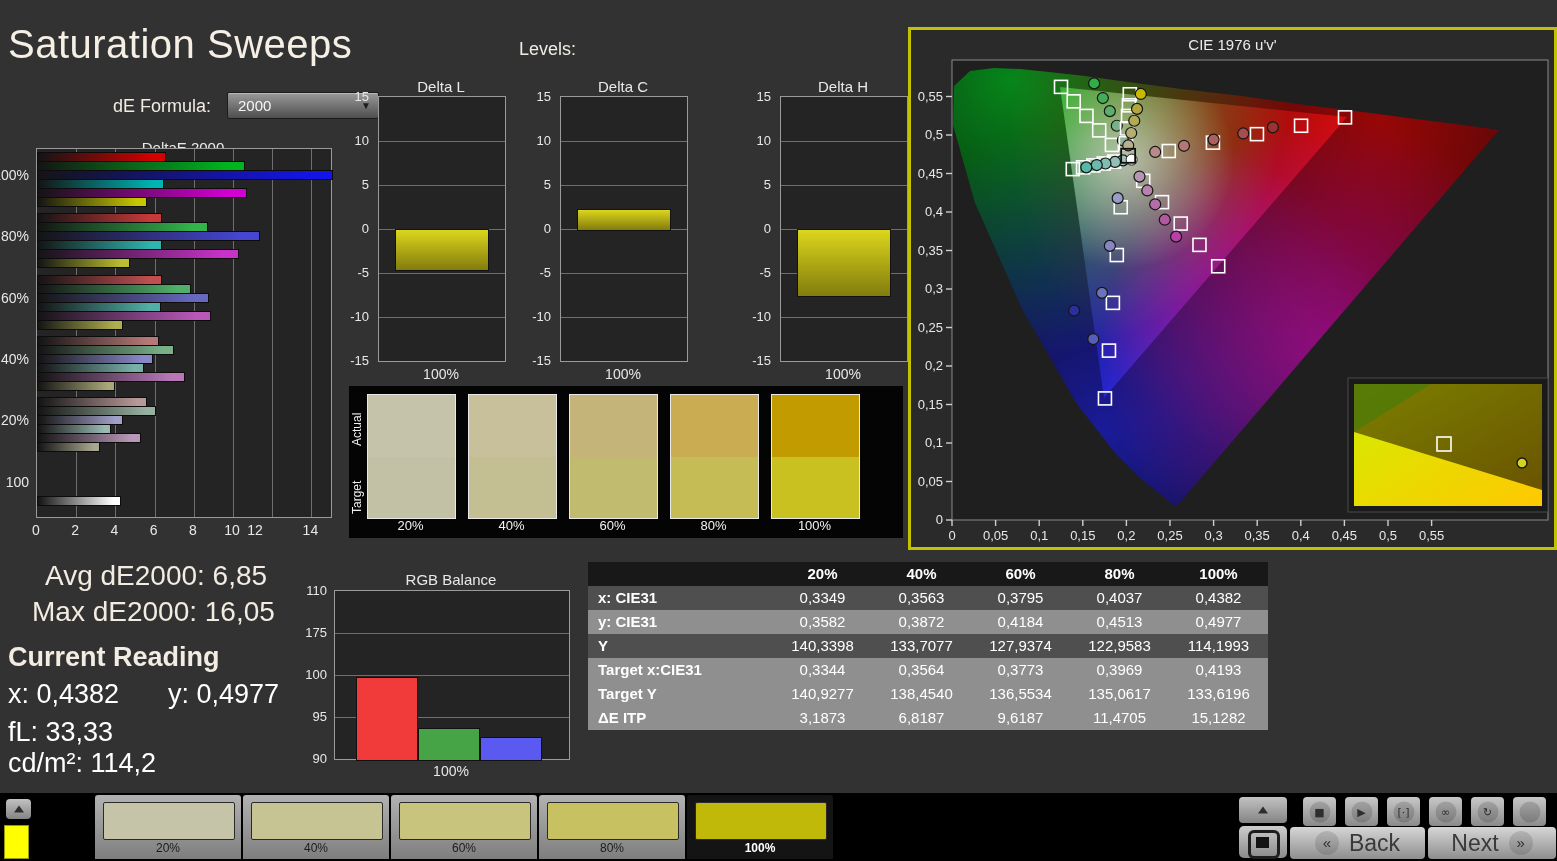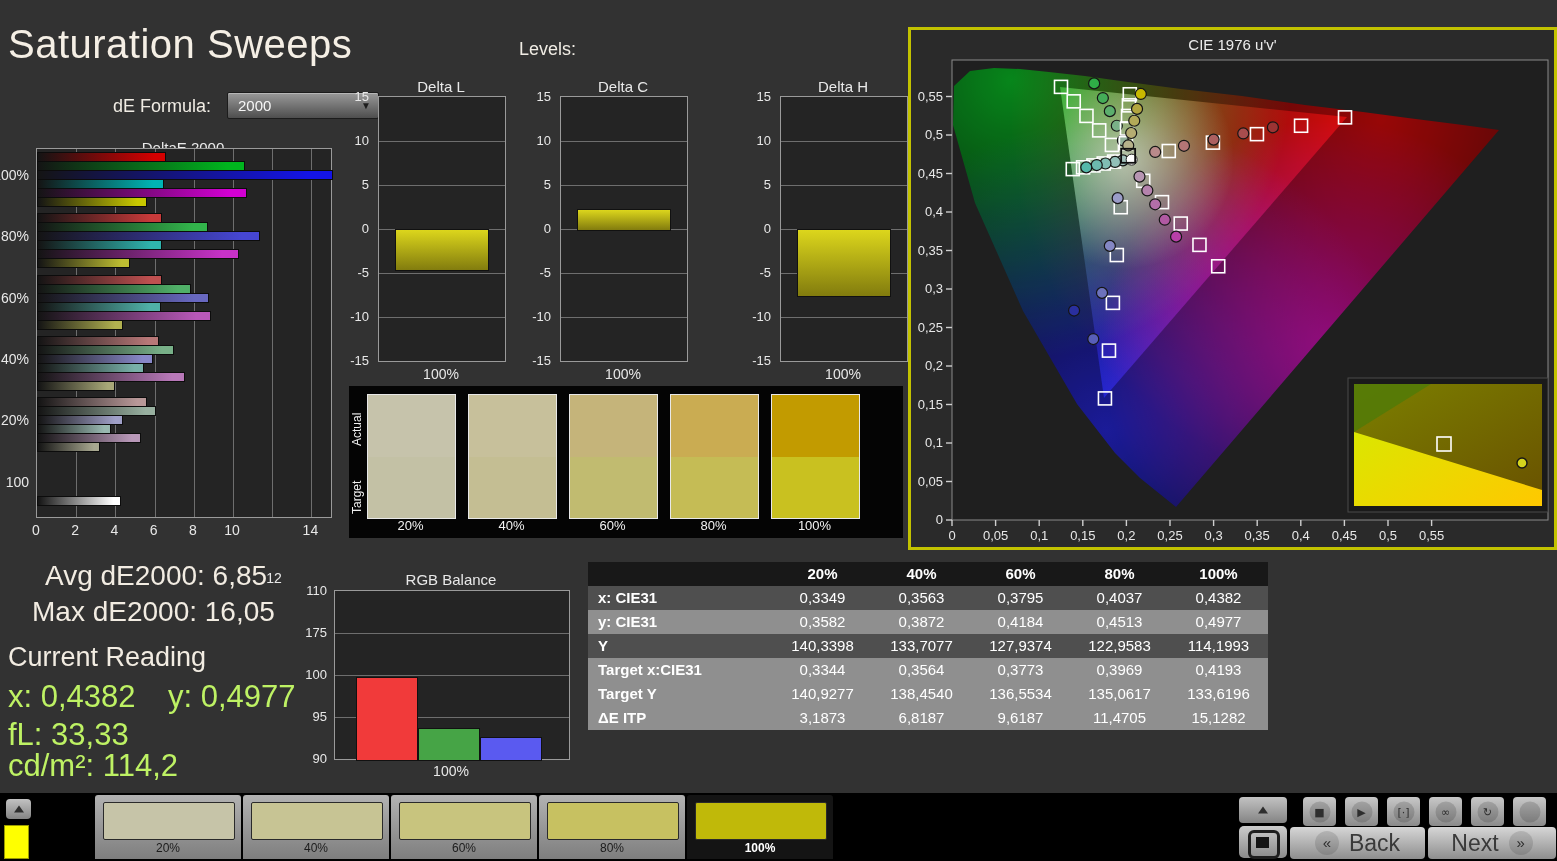--- a/index.html
+++ b/index.html
@@ -37,21 +37,21 @@
   .sw-label{position:absolute;top:132px;width:87px;text-align:center;font-size:13px;color:#f2f2f2;}
 
   
   #cie-panel{left:908px;top:27px;width:649px;height:523px;background:#2a2a2a;
              border:3px solid #c2c200;box-sizing:border-box;}
   #cie-title{position:absolute;left:0;right:0;top:6px;text-align:center;font-size:15px;color:#ececec;}
 
   
   .stat-big{font-size:28px;color:#f2ece2;}
   .stat-mid{font-size:27px;color:#f2ece2;}
-  .stat-val{font-size:31px;color:#bef264;}
+  .stat-val{font-size:27px;color:#ffffff;}
 
   
   #sweep-table{left:588px;top:562px;width:680px;}
   .trow{display:flex;height:24px;line-height:24px;font-size:15px;color:#fff;}
   .trow.thead{background:#181818;font-weight:bold;}
   .trow.r-even{background:#4f4f4f;}
   .trow.r-odd{background:#8f8f8f;}
   .trow .c0{width:185px;box-sizing:border-box;padding-left:10px;font-weight:bold;text-align:left;}
   .trow .cd{width:99px;text-align:center;}
 
@@ -143,21 +143,21 @@
         <div class="deylab" style="top: 264.333px;">20%</div>
         <div class="deylab" style="top: 325.667px;">100</div>
       </div>
     <div class="abs" id="de-xlabels" style="left:36px;top:392px;width:294px;height:18px;">
         <div class="xticklab" style="left: 0px; top: 0px;">0</div>
         <div class="xticklab" style="left: 39.2px; top: 0px;">2</div>
         <div class="xticklab" style="left: 78.4px; top: 0px;">4</div>
         <div class="xticklab" style="left: 117.6px; top: 0px;">6</div>
         <div class="xticklab" style="left: 156.8px; top: 0px;">8</div>
         <div class="xticklab" style="left: 196px; top: 0px;">10</div>
-        <div class="xticklab" style="left: 238px; top: 0px; margin-top: 48px;">12</div>
+        <div class="xticklab" style="left: 219px; top: 0px;">12</div>
         <div class="xticklab" style="left: 274.4px; top: 0px;">14</div>
       </div>
   </div>
 
   <div class="abs mini" id="mini1" style="left:346px;top:78px;width:162px;height:302px;">
     <div class="chart-title" style="left:32px;top:0;width:126px;">Delta L</div>
     <div class="plot" style="left:32px;top:18px;width:126px;height:264px;">
         <div class="hgrid" style="top: 44px;"></div>
         <div class="hgrid" style="top: 88px;"></div>
         <div class="hgrid" style="top: 132px;"></div>
@@ -427,21 +427,21 @@
         <polygon points="443,354 631,354 631,460 443,402" fill="url(#insetDark)"></polygon>
         <polygon points="443,354 520,354 443,402" fill="#4f7a08" opacity="0.8"></polygon>
         <rect x="526" y="407" width="14" height="14" fill="none" stroke="#ffffff" stroke-width="1.6"></rect>
         <circle id="inset-circle" cx="611" cy="433" r="5" stroke="#161616" stroke-width="1.4" fill="#d4d41e"></circle>
       </g>
     </svg>
   </div>
 
   <div class="abs stat-big" style="left:45px;top:560px;">Avg dE2000: 6,85</div>
   <div class="abs stat-big" style="left:32px;top:596px;">Max dE2000: 16,05</div>
-  <div class="abs stat-mid" style="left:8px;top:642px;">Current Reading</div>
+  <div class="abs stat-mid" style="left:8px;top:642px;font-weight:bold;">Current Reading</div>
   <div class="abs stat-val" style="left:8px;top:679px;">x: 0,4382</div>
   <div class="abs stat-val" style="left:168px;top:679px;">y: 0,4977</div>
   <div class="abs stat-val" style="left:8px;top:717px;">fL: 33,33</div>
   <div class="abs stat-val" style="left:8px;top:748px;">cd/m²: 114,2</div>
 
   <div class="abs" id="rgb-chart" style="left:300px;top:571px;width:280px;height:212px;">
     <div class="chart-title" style="left:34px;top:0;width:234px;">RGB Balance</div>
     <div class="plot" id="rgb-plot" style="left:34px;top:19px;width:234px;height:168px;">
         <div class="hgrid" style="top: 42px;"></div>
         <div class="hgrid" style="top: 84px;"></div>

